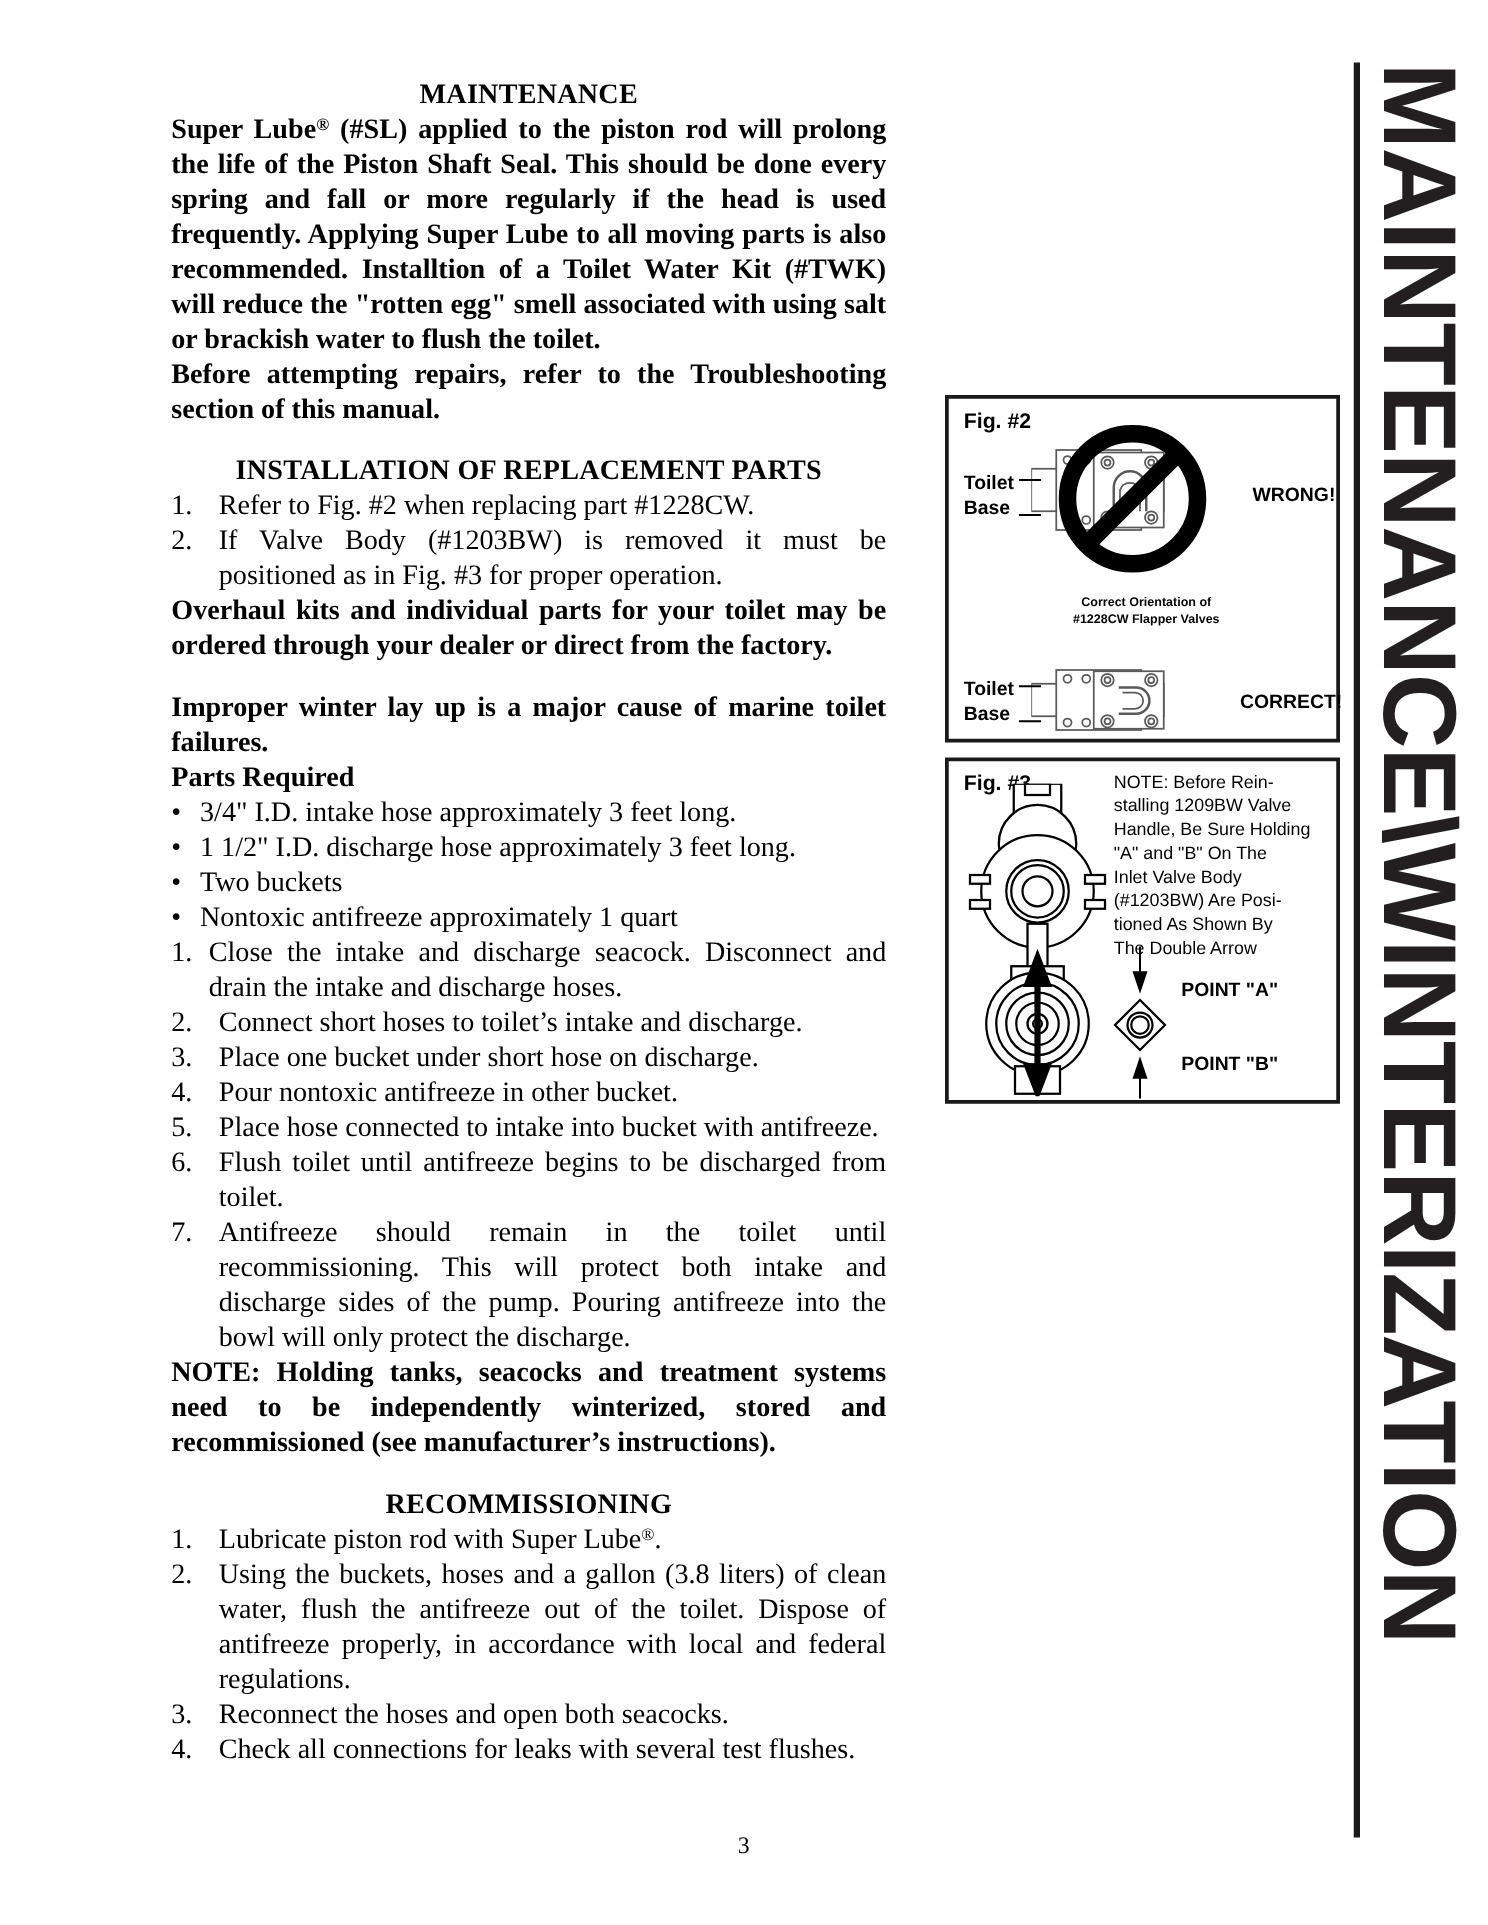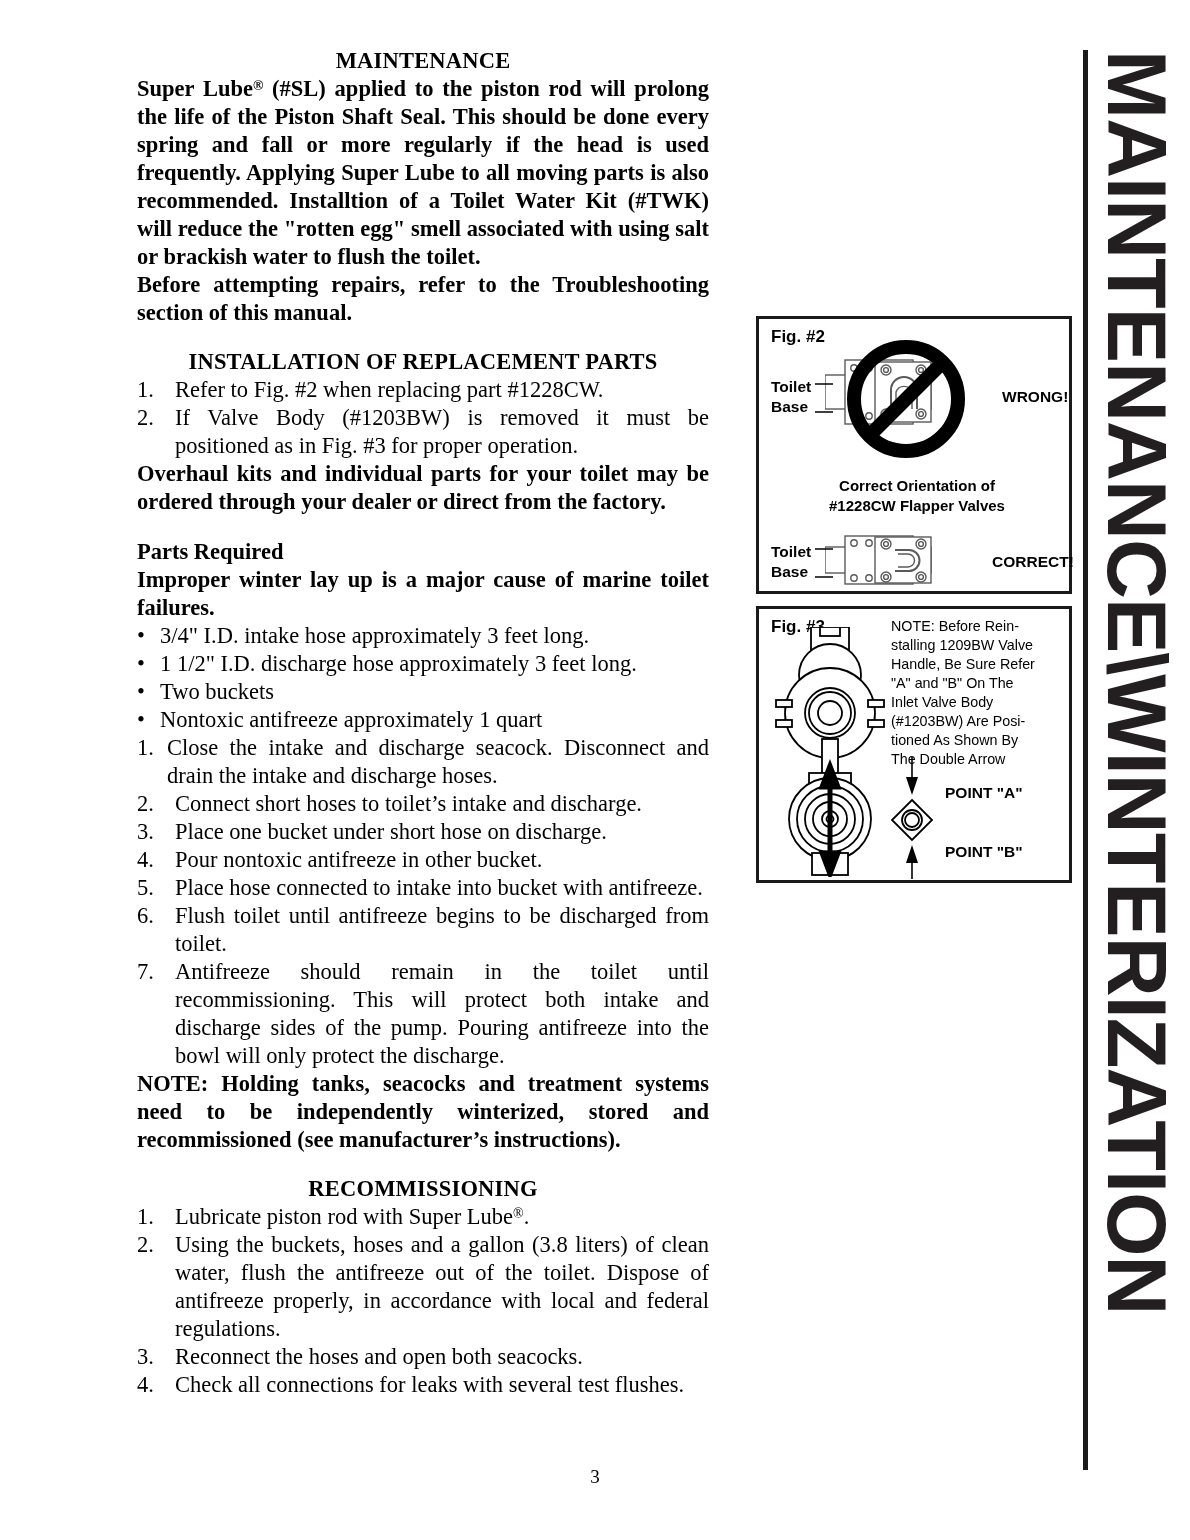--- a/index.html
+++ b/index.html
@@ -13,21 +13,21 @@
     position: relative;
     font-family: "Liberation Serif", "DejaVu Serif", serif;
     color: #000000;
     overflow: hidden;
   }
 
   
   #text-column {
     position: absolute;
     left: 137px;
-    top: 48px;
+    top: 62px;
     width: 572px;
   }
 
   .sec-head {
     text-align: center;
     font-weight: bold;
     font-size: 22.5px;
     letter-spacing: 0.2px;
     line-height: 1.16;
     margin: 0 0 1px 0;
@@ -138,21 +138,21 @@
     position: absolute;
     font-family: "Liberation Sans", "DejaVu Sans", sans-serif;
     font-weight: bold;
     font-size: 17px;
     color: #000;
   }
   .fig-cap {
     position: absolute;
     font-family: "Liberation Sans", "DejaVu Sans", sans-serif;
     font-weight: bold;
-    font-size: 15px;
+    font-size: 10px;
     color: #000;
     text-align: center;
     line-height: 1.32;
   }
   .fig-side {
     position: absolute;
     font-family: "Liberation Sans", "DejaVu Sans", sans-serif;
     font-weight: bold;
     font-size: 15.5px;
     color: #000;
@@ -198,22 +198,22 @@
     </div>
     <div class="li num">
       <span class="mark">2.</span>
       <span class="txt">If Valve Body (#1203BW) is removed it must be positioned as in Fig. #3 for proper operation.</span>
     </div>
   </div>
   <p class="body">Overhaul kits and individual parts for your toilet may be ordered through your dealer or direct from the factory.</p>
 
   <div class="spacer-md"></div>
 
+  <p class="body bold">Improper winter lay up is a major cause of marine toilet failures.</p>
   <p class="body bold noj">Parts Required</p>
-  <p class="body bold">Improper winter lay up is a major cause of marine toilet failures.</p>
 
   <div class="lst">
     <div class="li bul">
       <span class="mark">•</span>
       <span class="txt lastflat">3/4" I.D. intake hose approximately 3 feet long.</span>
     </div>
     <div class="li bul">
       <span class="mark">•</span>
       <span class="txt lastflat">1 1/2" I.D. discharge hose approximately 3 feet long.</span>
     </div>
@@ -423,21 +423,21 @@
     <g stroke="#000000" stroke-width="5" fill="#000000">
       <line x1="63" y1="150" x2="63" y2="236"></line>
       <polygon points="63,139 55,160 71,160"></polygon>
       <polygon points="63,247 55,226 71,226"></polygon>
     </g>
   </svg>
 
   <div class="fig-note" style="left:132px; top:8px; width:172px;">
     <span>NOTE:   Before  Rein-</span>
     <span>stalling 1209BW  Valve</span>
-    <span>Handle, Be Sure Refer</span>
+    <span>Handle, Be Sure Holding</span>
     <span>"A"  and  "B"  On  The</span>
     <span>Inlet    Valve    Body</span>
     <span>(#1203BW)  Are  Posi-</span>
     <span>tioned  As  Shown  By</span>
     <span>The Double Arrow</span>
   </div>
 
   <svg class="figsvg" style="left:126px; top:148px;" width="54" height="122" viewBox="0 0 54 122">
     <line x1="27" y1="0" x2="27" y2="24" stroke="#000" stroke-width="1.6"></line>
     <polygon points="27,38 21,20 33,20" fill="#000"></polygon>

